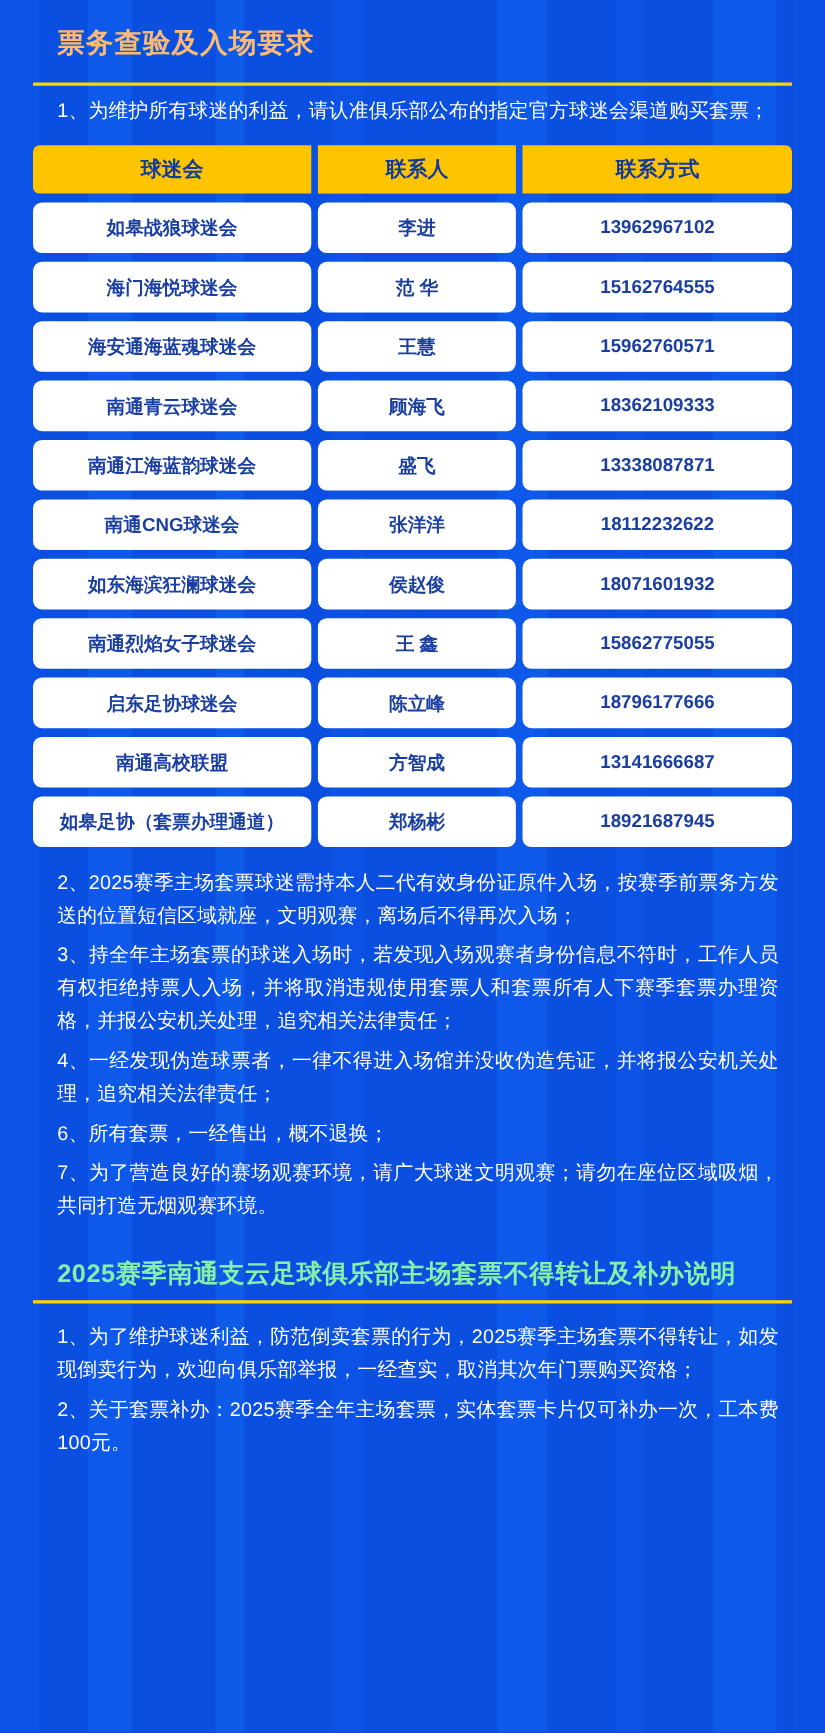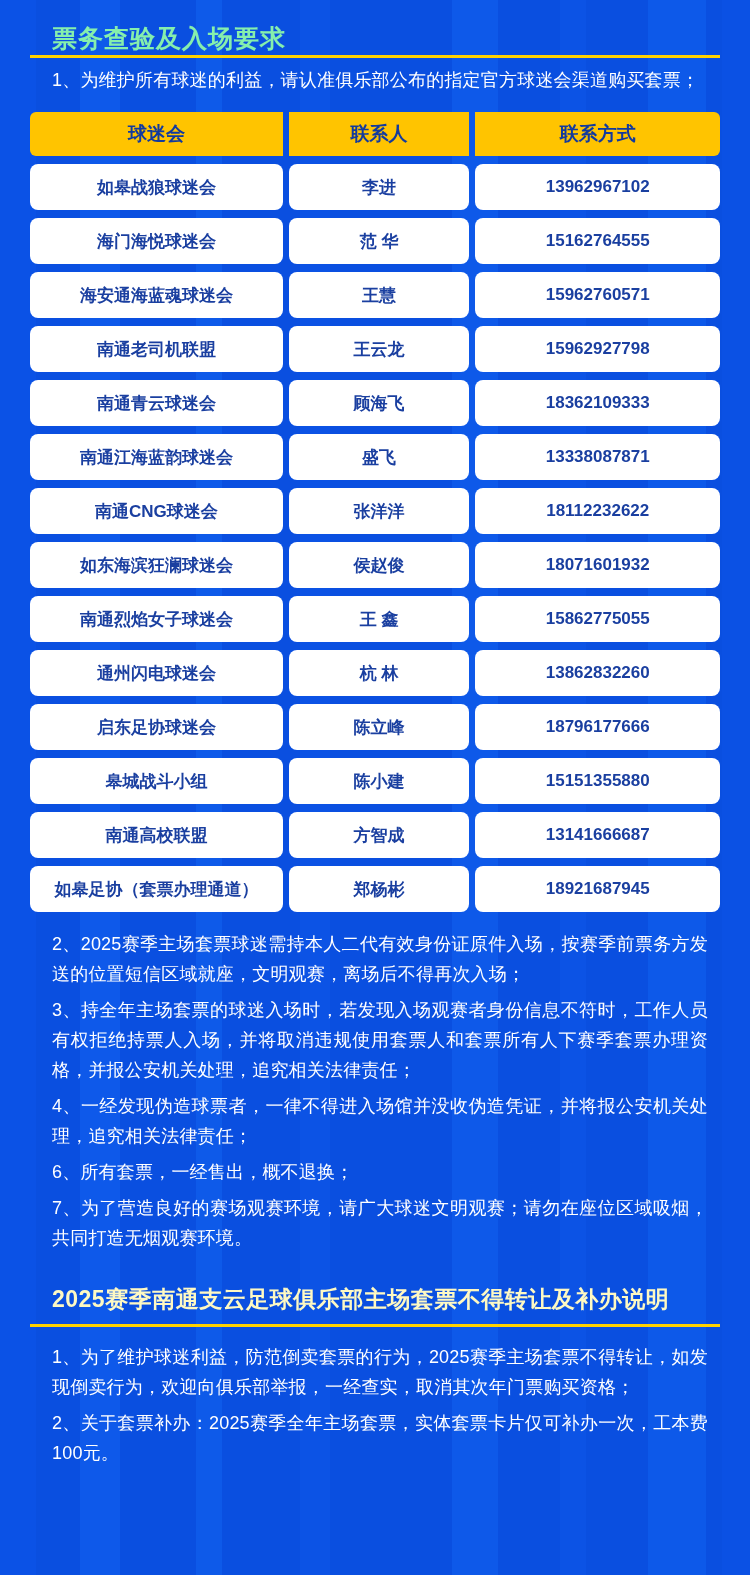--- a/index.html
+++ b/index.html
@@ -39,23 +39,23 @@
 
   .page {
     position: relative;
     z-index: 1;
     padding: 0 30px;
   }
 
   .section-title {
     font-size: 25px;
     font-weight: bold;
-    color: #86efac;
+    color: #fdba74;
     letter-spacing: 1px;
-    padding: 16px 0 0 22px;
+    padding: 16px 0 20px 22px;
     border-bottom: 3px solid #ffd200;
     display: block;
     margin: 0 0 4px 0;
   }
   .title-wrap { padding-top: 6px; }
 
   .para {
     color: #ffffff;
     font-size: 18px;
     line-height: 30px;
@@ -96,21 +96,21 @@
     white-space: nowrap;
   }
   td.c-name { width: 244px; }
   td.c-person { width: 174px; margin-top: 13px; }
   td.c-phone { width: 236px; }
   .gap { width: 6px; background: transparent !important; border-radius: 0 !important; padding:0 !important;}
 
   .section-title-2 {
     font-size: 23px;
     font-weight: bold;
-    color: #fef9c3;
+    color: #86efac;
     padding: 14px 0 9px 22px;
     border-bottom: 3px solid #ffd200;
     margin: 14px 0 6px 0;
     letter-spacing: .5px;
   }
   .notes { padding-top: 6px; }
 </style>
 </head>
 <body>
 
@@ -159,27 +159,20 @@
         <td class="c-phone">15162764555</td>
       </tr>
       <tr>
         <td class="c-name">海安通海蓝魂球迷会</td>
         <td class="gap"></td>
         <td class="c-person">王慧</td>
         <td class="gap"></td>
         <td class="c-phone">15962760571</td>
       </tr>
       <tr>
-        <td class="c-name">南通老司机联盟</td>
-        <td class="gap"></td>
-        <td class="c-person">王云龙</td>
-        <td class="gap"></td>
-        <td class="c-phone">15962927798</td>
-      </tr>
-      <tr>
         <td class="c-name">南通青云球迷会</td>
         <td class="gap"></td>
         <td class="c-person">顾海飞</td>
         <td class="gap"></td>
         <td class="c-phone">18362109333</td>
       </tr>
       <tr>
         <td class="c-name">南通江海蓝韵球迷会</td>
         <td class="gap"></td>
         <td class="c-person">盛飞</td>
@@ -201,39 +194,25 @@
         <td class="c-phone">18071601932</td>
       </tr>
       <tr>
         <td class="c-name">南通烈焰女子球迷会</td>
         <td class="gap"></td>
         <td class="c-person">王 鑫</td>
         <td class="gap"></td>
         <td class="c-phone">15862775055</td>
       </tr>
       <tr>
-        <td class="c-name">通州闪电球迷会</td>
-        <td class="gap"></td>
-        <td class="c-person">杭 林</td>
-        <td class="gap"></td>
-        <td class="c-phone">13862832260</td>
-      </tr>
-      <tr>
         <td class="c-name">启东足协球迷会</td>
         <td class="gap"></td>
         <td class="c-person">陈立峰</td>
         <td class="gap"></td>
         <td class="c-phone">18796177666</td>
-      </tr>
-      <tr>
-        <td class="c-name">皋城战斗小组</td>
-        <td class="gap"></td>
-        <td class="c-person">陈小建</td>
-        <td class="gap"></td>
-        <td class="c-phone">15151355880</td>
       </tr>
       <tr>
         <td class="c-name">南通高校联盟</td>
         <td class="gap"></td>
         <td class="c-person">方智成</td>
         <td class="gap"></td>
         <td class="c-phone">13141666687</td>
       </tr>
       <tr>
         <td class="c-name">如皋足协（套票办理通道）</td>

